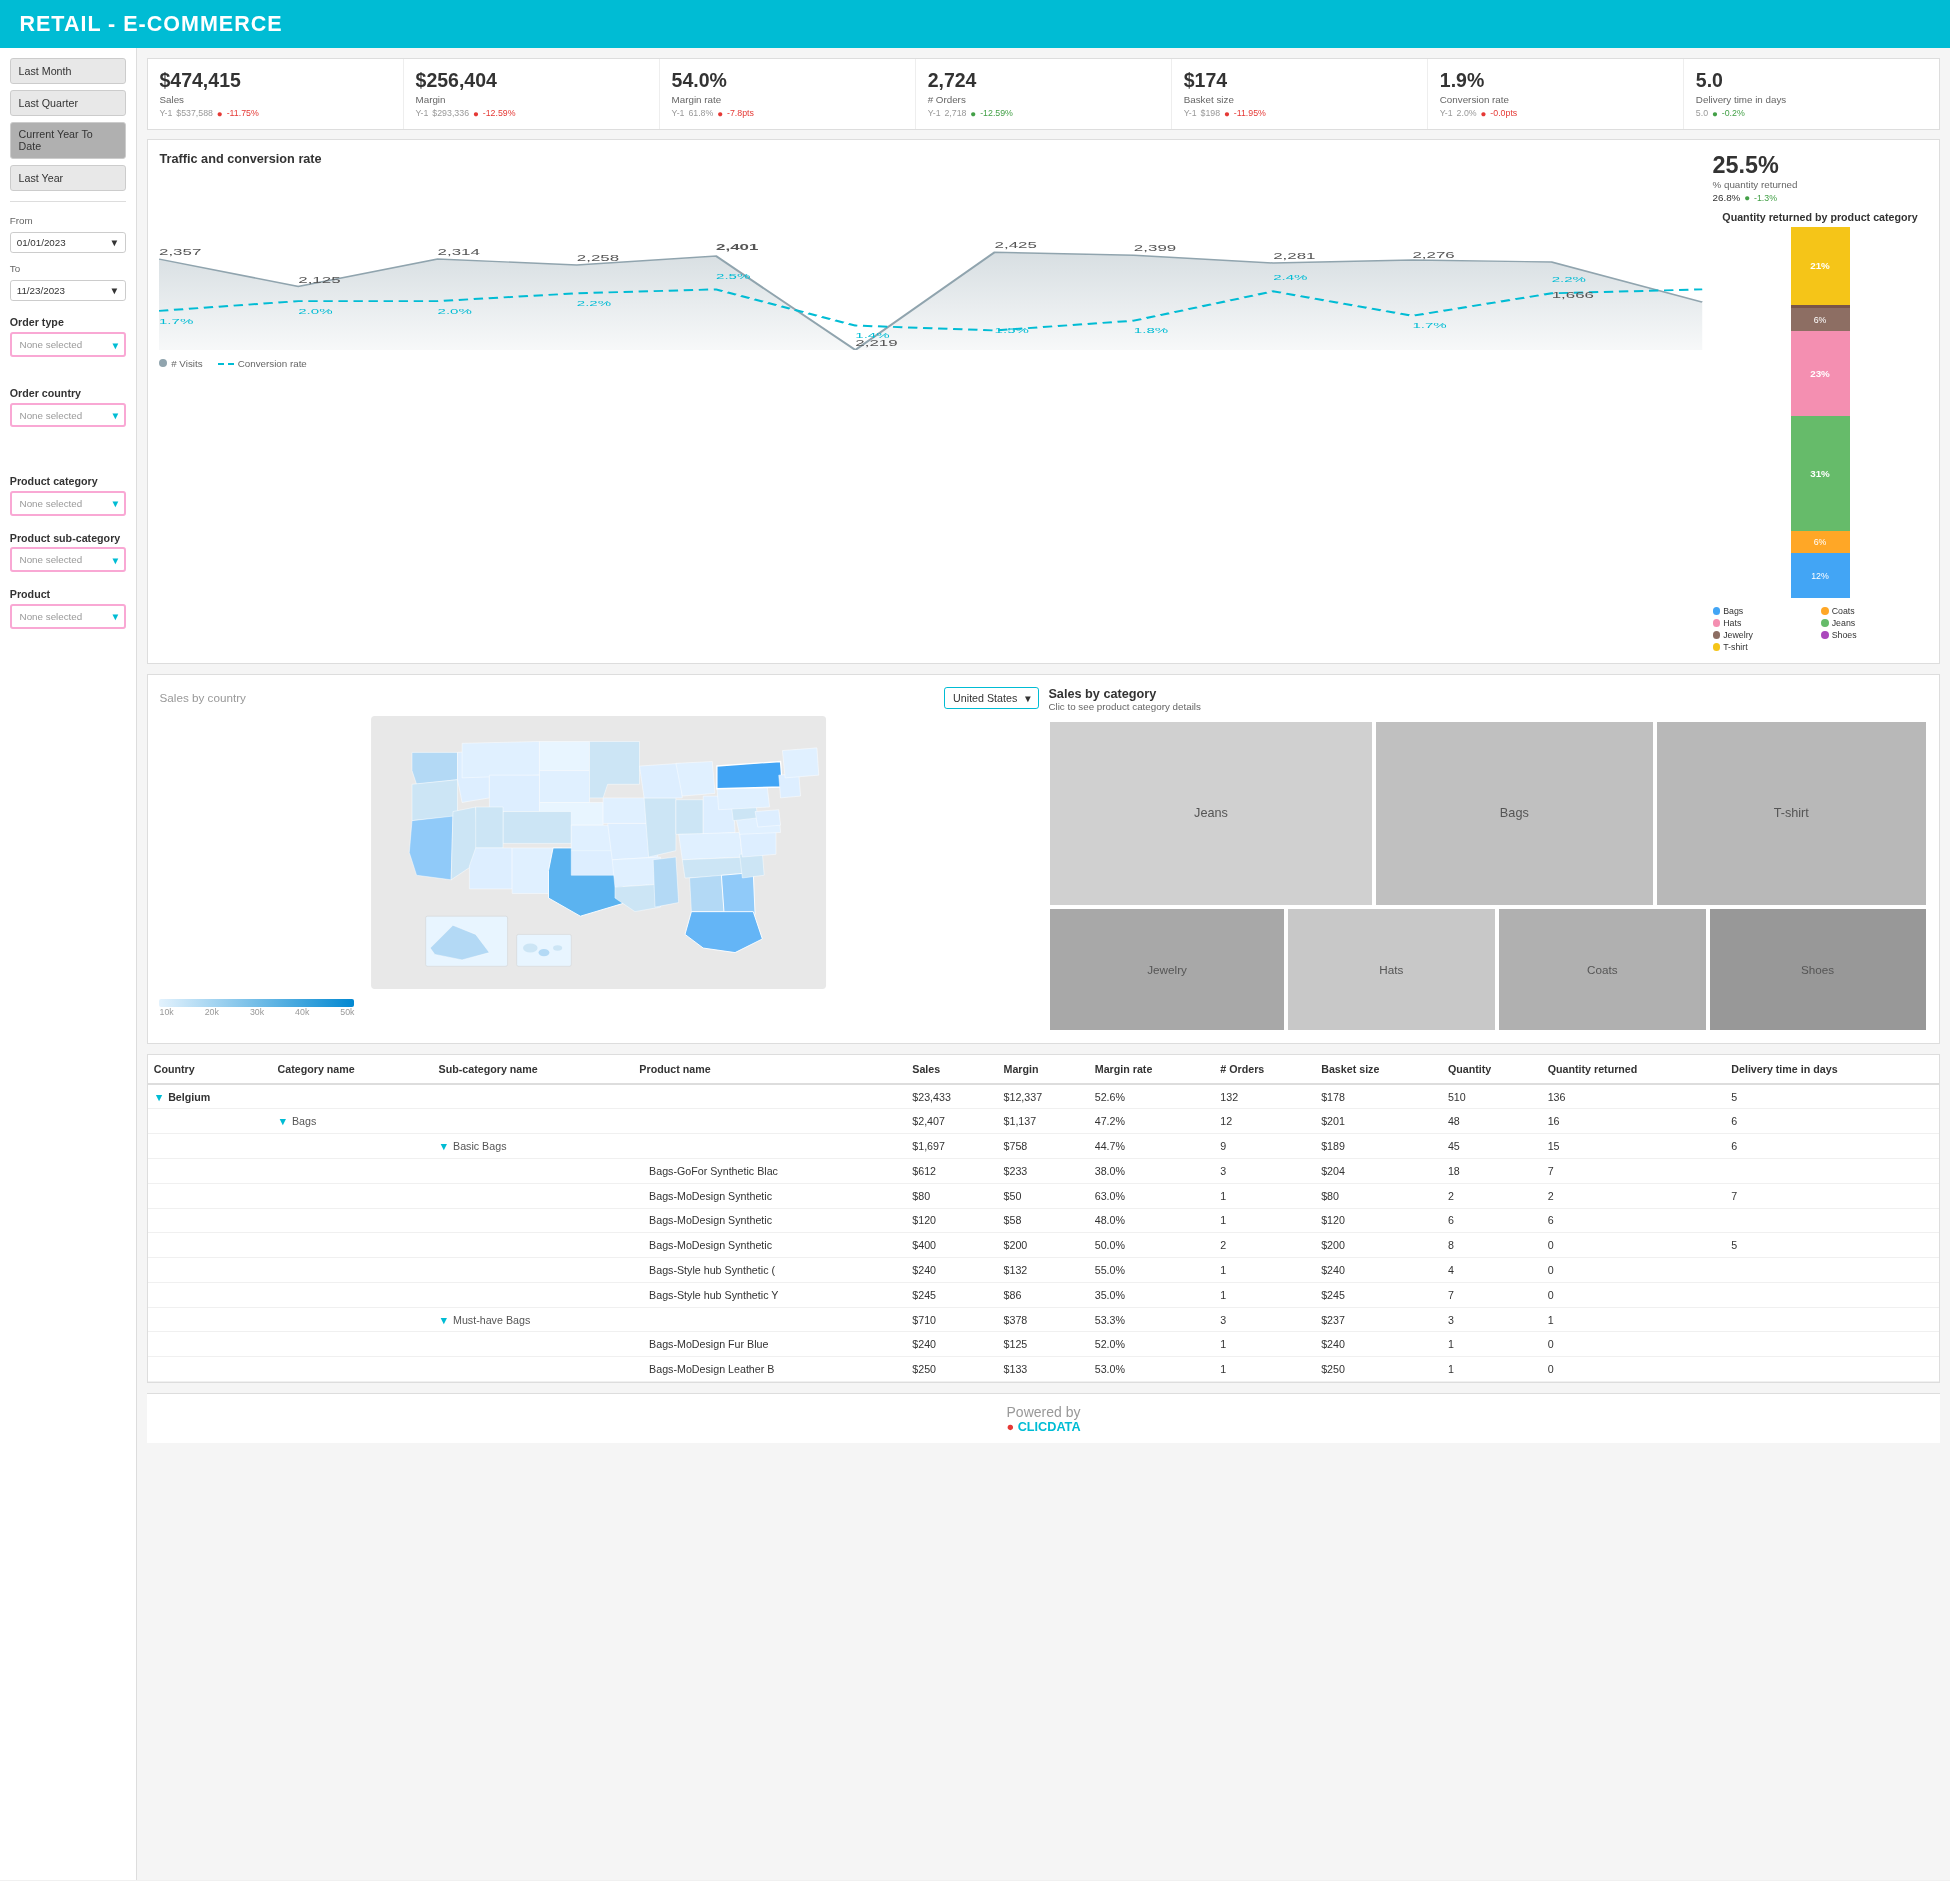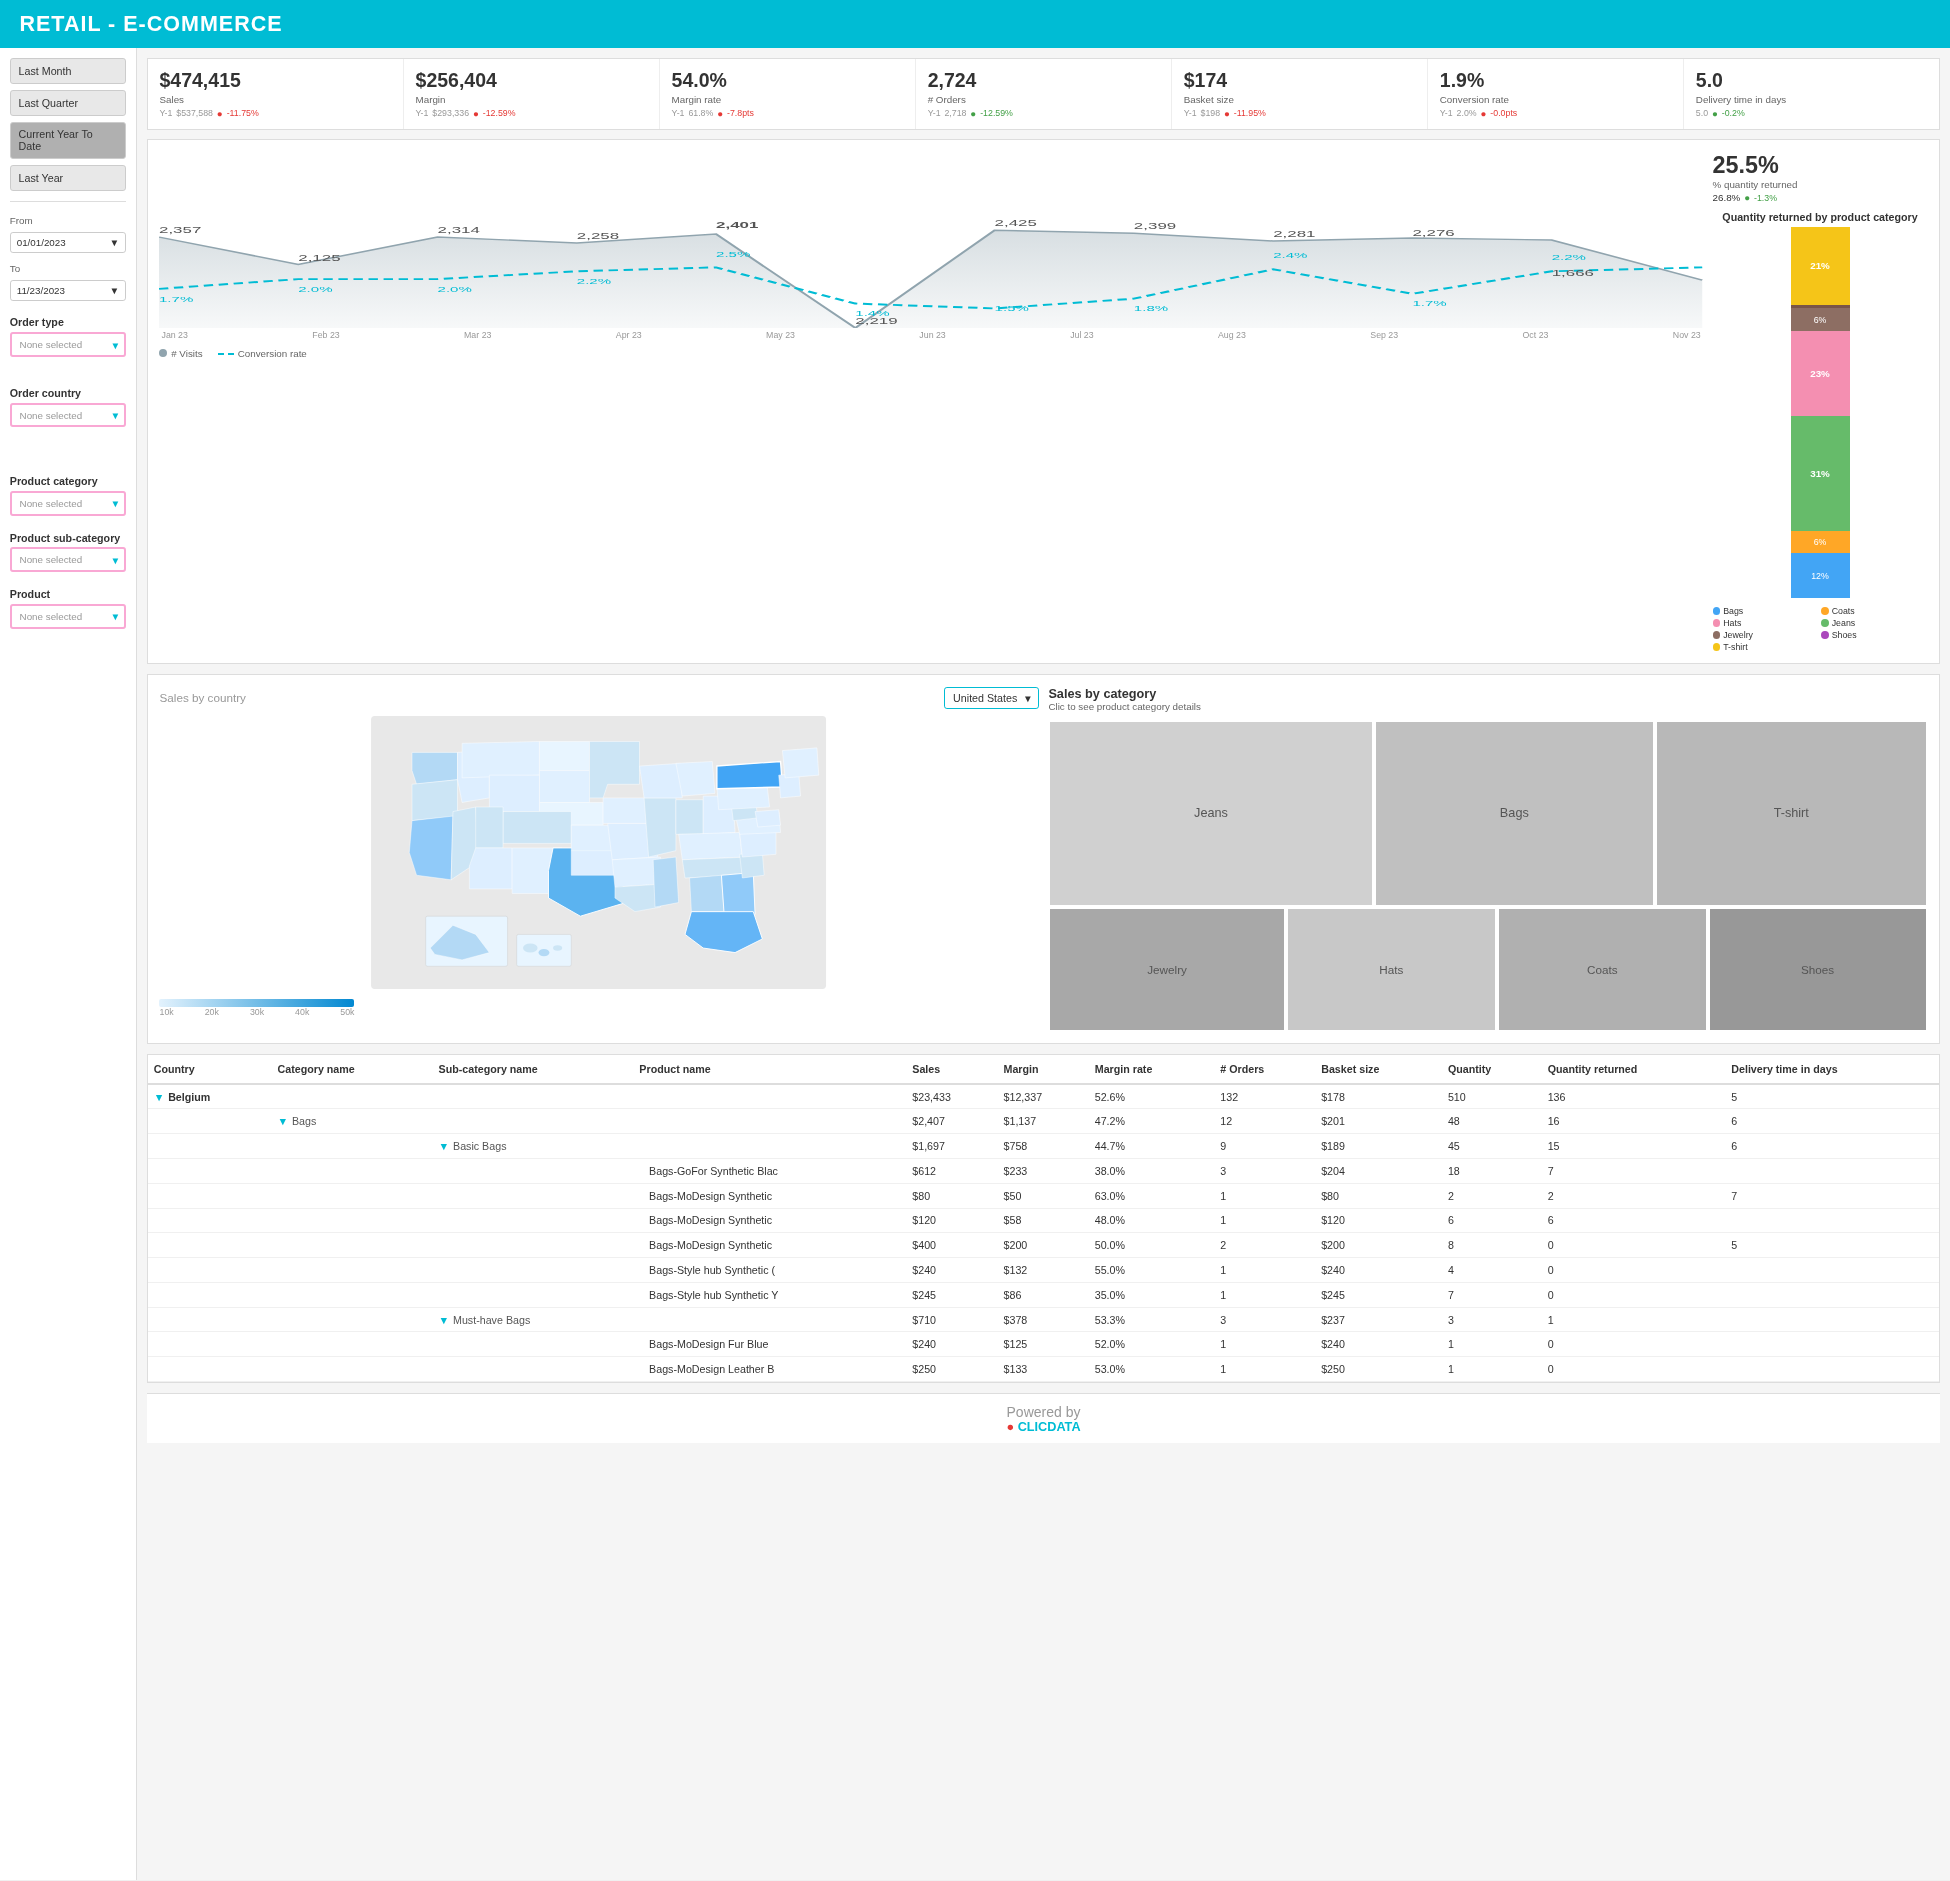--- a/index.html
+++ b/index.html
@@ -240,20 +240,21 @@
         <div class="kpi-prev-row">
           <span style="font-size:8.8px;color:#999;">5.0</span>
           <span class="arrow-up">●</span>
           <span class="kpi-change up">-0.2%</span>
         </div>
       </div>
     </div>
 
     <div class="chart-section">
       <div class="chart-main">
+        <div class="chart-title">Traffic and conversion rate</div>
         <div class="chart-area">
           <svg class="chart-svg" viewBox="0 0 820 180" preserveAspectRatio="none" style="font-size:12px">
 
             <defs>
               <linearGradient id="areaGrad" x1="0" y1="0" x2="0" y2="1">
                 <stop offset="0%" stop-color="#b0bec5" stop-opacity="0.5"></stop>
                 <stop offset="100%" stop-color="#b0bec5" stop-opacity="0.1"></stop>
               </linearGradient>
             </defs>
 
@@ -281,33 +282,20 @@
             <text x="296" y="107" font-size="8" fill="#00bcd4">2.5%</text>
             <text x="370" y="168" font-size="8" fill="#00bcd4">1.4%</text>
             <text x="444" y="163" font-size="8" fill="#00bcd4">1.5%</text>
             <text x="518" y="163" font-size="8" fill="#00bcd4">1.8%</text>
             <text x="592" y="108" font-size="8" fill="#00bcd4">2.4%</text>
             <text x="666" y="158" font-size="8" fill="#00bcd4">1.7%</text>
             <text x="740" y="110" font-size="8" fill="#00bcd4">2.2%</text>
           </svg>
         </div>
 
-        <div style="display:flex;justify-content:space-between;font-size:8.8px;color:#999;padding:0 2px;margin-top:2px;">
-          <span>Jan 23</span>
-          <span>Feb 23</span>
-          <span>Mar 23</span>
-          <span>Apr 23</span>
-          <span>May 23</span>
-          <span>Jun 23</span>
-          <span>Jul 23</span>
-          <span>Aug 23</span>
-          <span>Sep 23</span>
-          <span>Oct 23</span>
-          <span>Nov 23</span>
-        </div>
         <div class="chart-legend">
           <span><span class="legend-dot" style="background:#90a4ae;"></span><span># Visits</span></span>
           <span><span style="display:inline-block;width:15.6px;height:2px;border-top:2px dashed #00bcd4;vertical-align:middle;margin-right:3.9px;"></span><span>Conversion rate</span></span>
         </div>
       </div>
 
       <div class="qty-panel">
         <div class="qty-value">25.5%</div>
         <div class="qty-label">% quantity returned</div>
         <div class="qty-prev-row">

